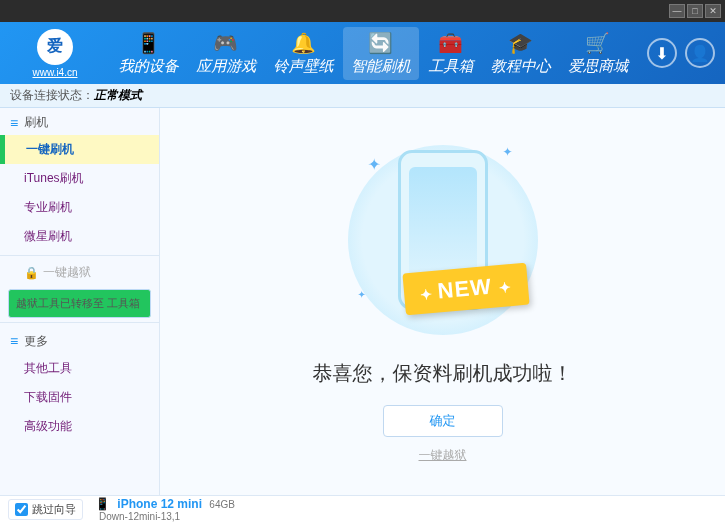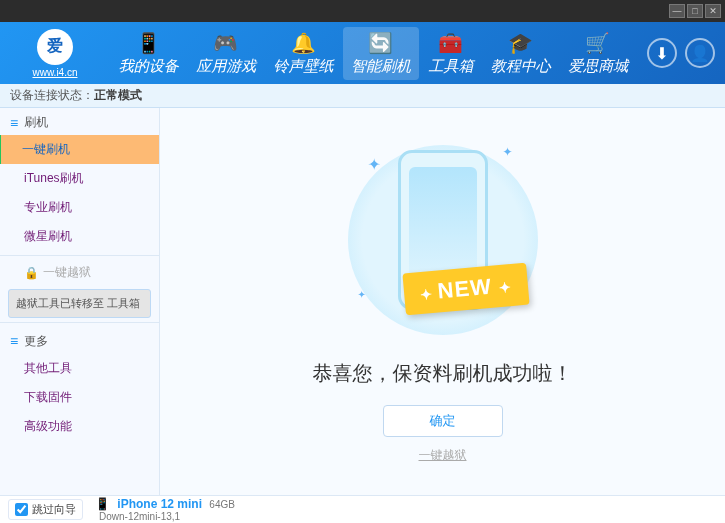--- a/index.html
+++ b/index.html
@@ -126,21 +126,21 @@
       height: 24px;
       background: #e8f4fd;
       border-bottom: 1px solid #c9e0f5;
       display: flex;
       align-items: center;
       padding: 0 10px;
       font-size: 12px;
       color: #333;
     }
     .status-label { color: #555; }
-    .status-value { color: #404040; font-weight: bold; }
+    .status-value { color: #000000; font-weight: bold; font-style: italic; }
 
     
     .sidebar {
       width: 160px;
       background: #f5f9ff;
       border-right: 1px solid #dce8f5;
       overflow-y: auto;
       flex-shrink: 0;
     }
     .sidebar-section-header {
@@ -155,41 +155,42 @@
       font-size: 14px;
       color: #2196f3;
     }
     .sidebar-item {
       padding: 6px 10px 6px 24px;
       color: #701a75;
       cursor: pointer;
       font-size: 12px;
     }
     .sidebar-item.active {
-      background: #fdba74;
+      background: #fef9c3;
       color: #1565c0;
-      border-left: 1px solid #22c55e;
+      border-left: 5px solid #22c55e;
       padding-left: 21px;
+      font-weight: bold;
     }
     .sidebar-divider {
       height: 1px;
       background: #dce8f5;
       margin: 4px 0;
     }
     .sidebar-disabled {
       padding: 4px 10px 4px 24px;
       color: #aaa;
       font-size: 12px;
       display: flex;
       align-items: center;
       gap: 4px;
     }
     .sidebar-info-box {
       margin: 4px 8px;
-      background: #e5e5e5;
+      background: #22c55e;
       border: 1px solid #bdd9f5;
       border-radius: 3px;
       padding: 5px 7px;
       font-size: 11px;
       color: #555;
       line-height: 1.5;
     }
 
     
     .content {

